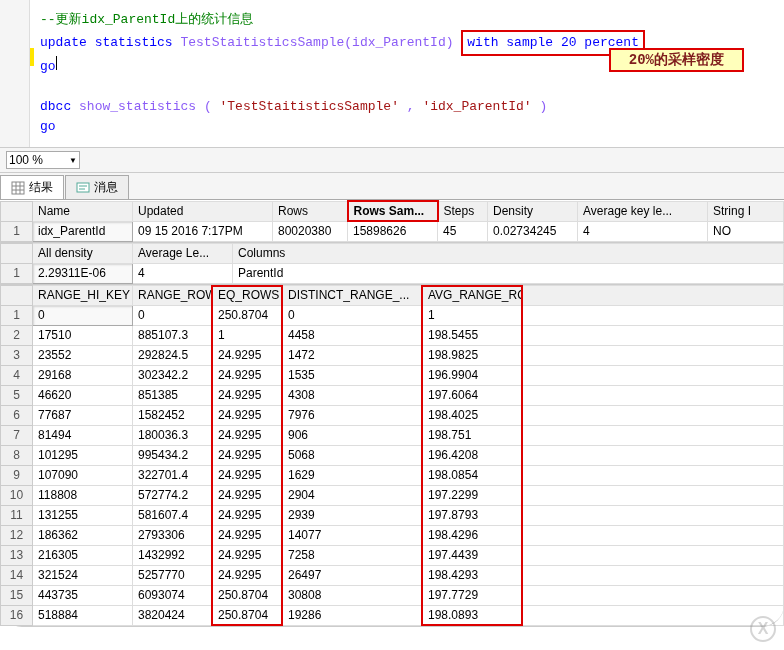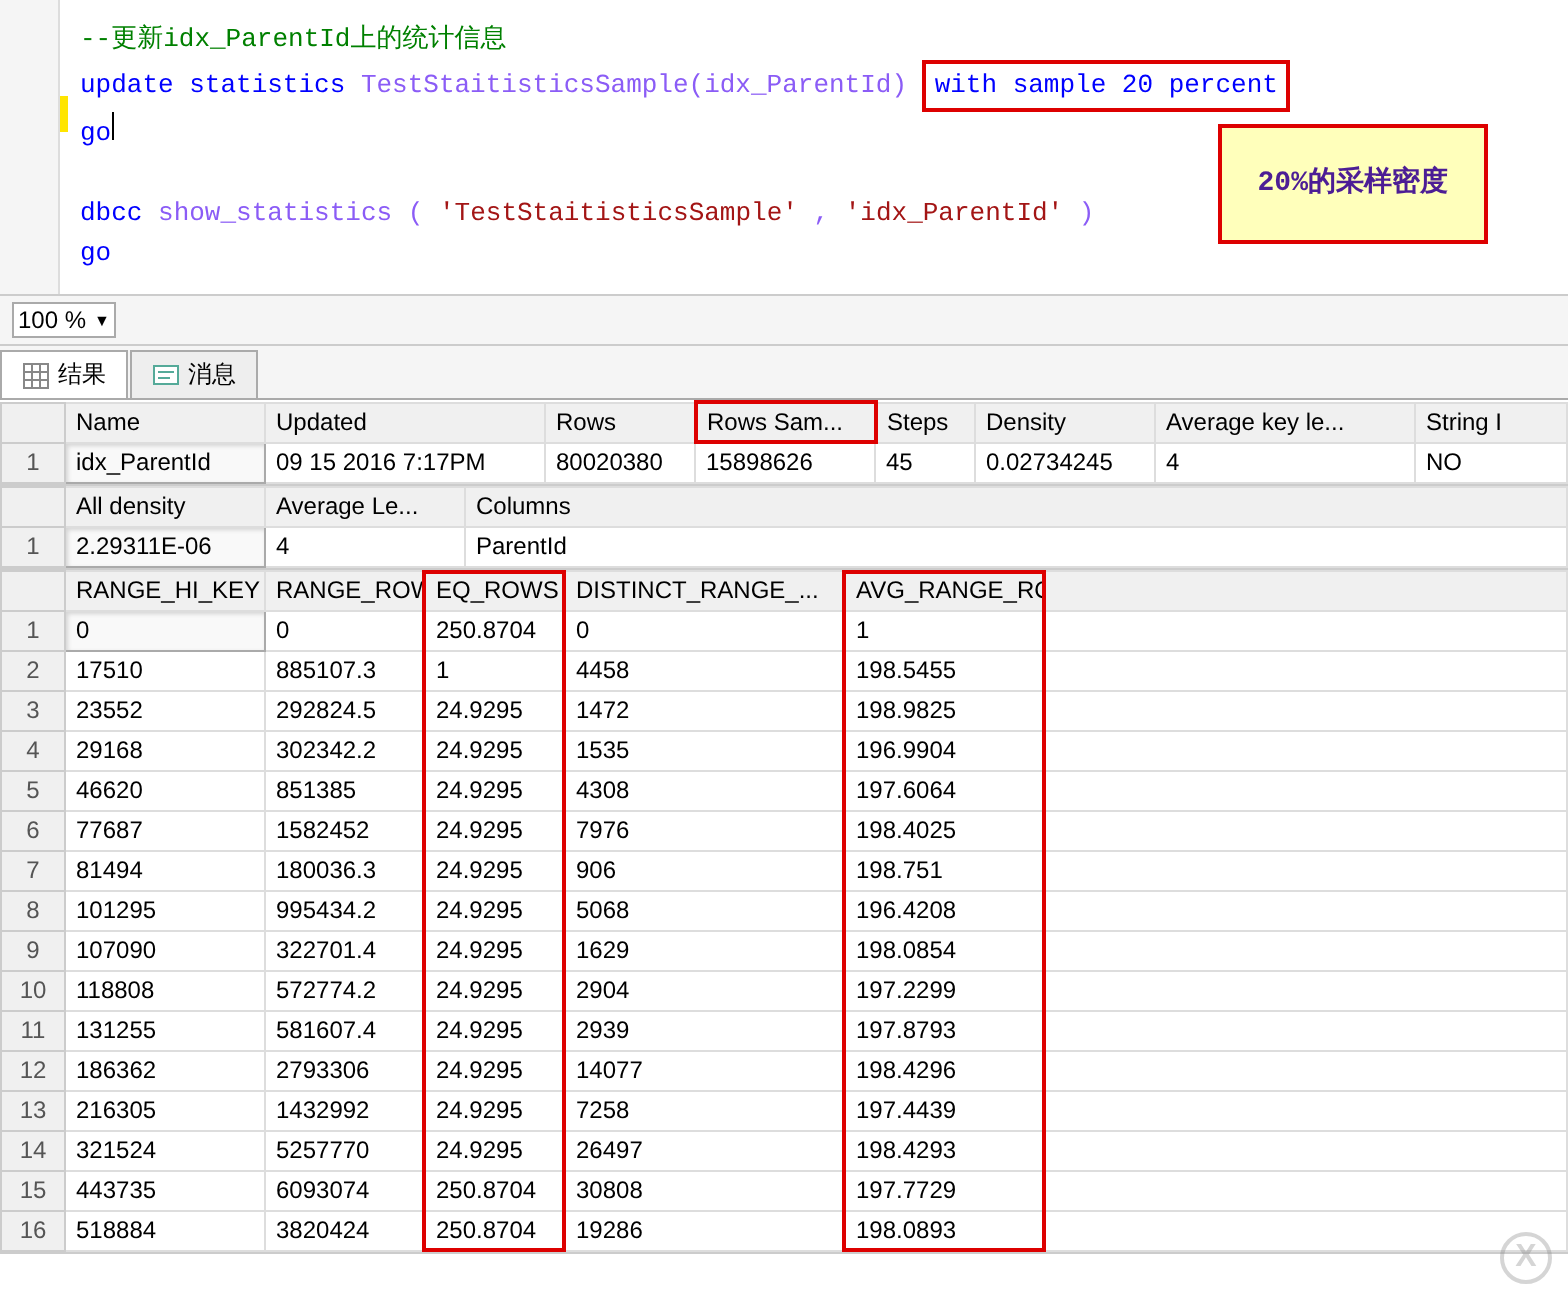--- a/index.html
+++ b/index.html
@@ -41,42 +41,43 @@
     .string { color: #A31515; }
     .text { color: #8b5cf6; }
     .highlight-box {
       border: 2px solid #d00;
       padding: 1px 4px;
       display: inline-block;
     }
     .callout {
       position: absolute;
       right: 40px;
-      top: 62px;
+      top: 48px;
       background: #ffffbb;
       border: 2px solid #d00;
-      padding: 18px 18px;
+      padding: 0 18px;
       font-weight: bold;
       font-size: 14px;
-      color: #4c1d95;
+      color: #7f1d1d;
     }
     .zoom-bar {
       padding: 3px 6px;
       border-bottom: 1px solid #ccc;
       background: #f5f5f5;
       font-size: 12px;
       display: flex;
       align-items: center;
     }
     .zoom-dropdown {
       border: 1px solid #aaa;
       padding: 1px 2px;
       background: #fff;
       display: inline-flex;
       align-items: center;
+      gap: 22px;
     }
     .zoom-dropdown .chev { margin-left: 4px; font-size: 8px; }
     .tabs {
       display: flex;
       background: #f5f5f5;
       border-bottom: 1px solid #aaa;
       padding-top: 2px;
       align-items: center;
     }
     .tab {
@@ -121,21 +122,21 @@
       color: #555;
       border: 1px solid #ccc;
     }
     .cell-sunken {
       background: #f9f9f9;
       border: 1px solid #aaa;
       box-shadow: inset 1px 1px 2px rgba(0,0,0,0.15);
     }
     .red-col-header {
       border: 2px solid #d00 !important;
-      font-weight: normal;
+      font-weight: bold;
       margin-top: 28px;
     }
     .watermark {
       position: fixed;
       right: 8px;
       bottom: 8px;
       opacity: 0.35;
       font-size: 16px;
       color: #555;
       display: flex;
@@ -143,21 +144,21 @@
       gap: 6px;
       pointer-events: none;
     }
     .wm-x {
       width: 26px; height: 26px;
       border: 2px solid #888;
       border-radius: 50%;
       display: flex; align-items: center; justify-content: center;
       font-weight: bold; color: #888;
     }
-    .table3-wrap { position: relative; }
+    .table3-wrap { position: relative; border-radius: 22px; }
     .col-overlay {
       position: absolute;
       top: 0;
       border: 2px solid #d00;
       pointer-events: none;
     }
   </style>
 </head>
 <body>
 

